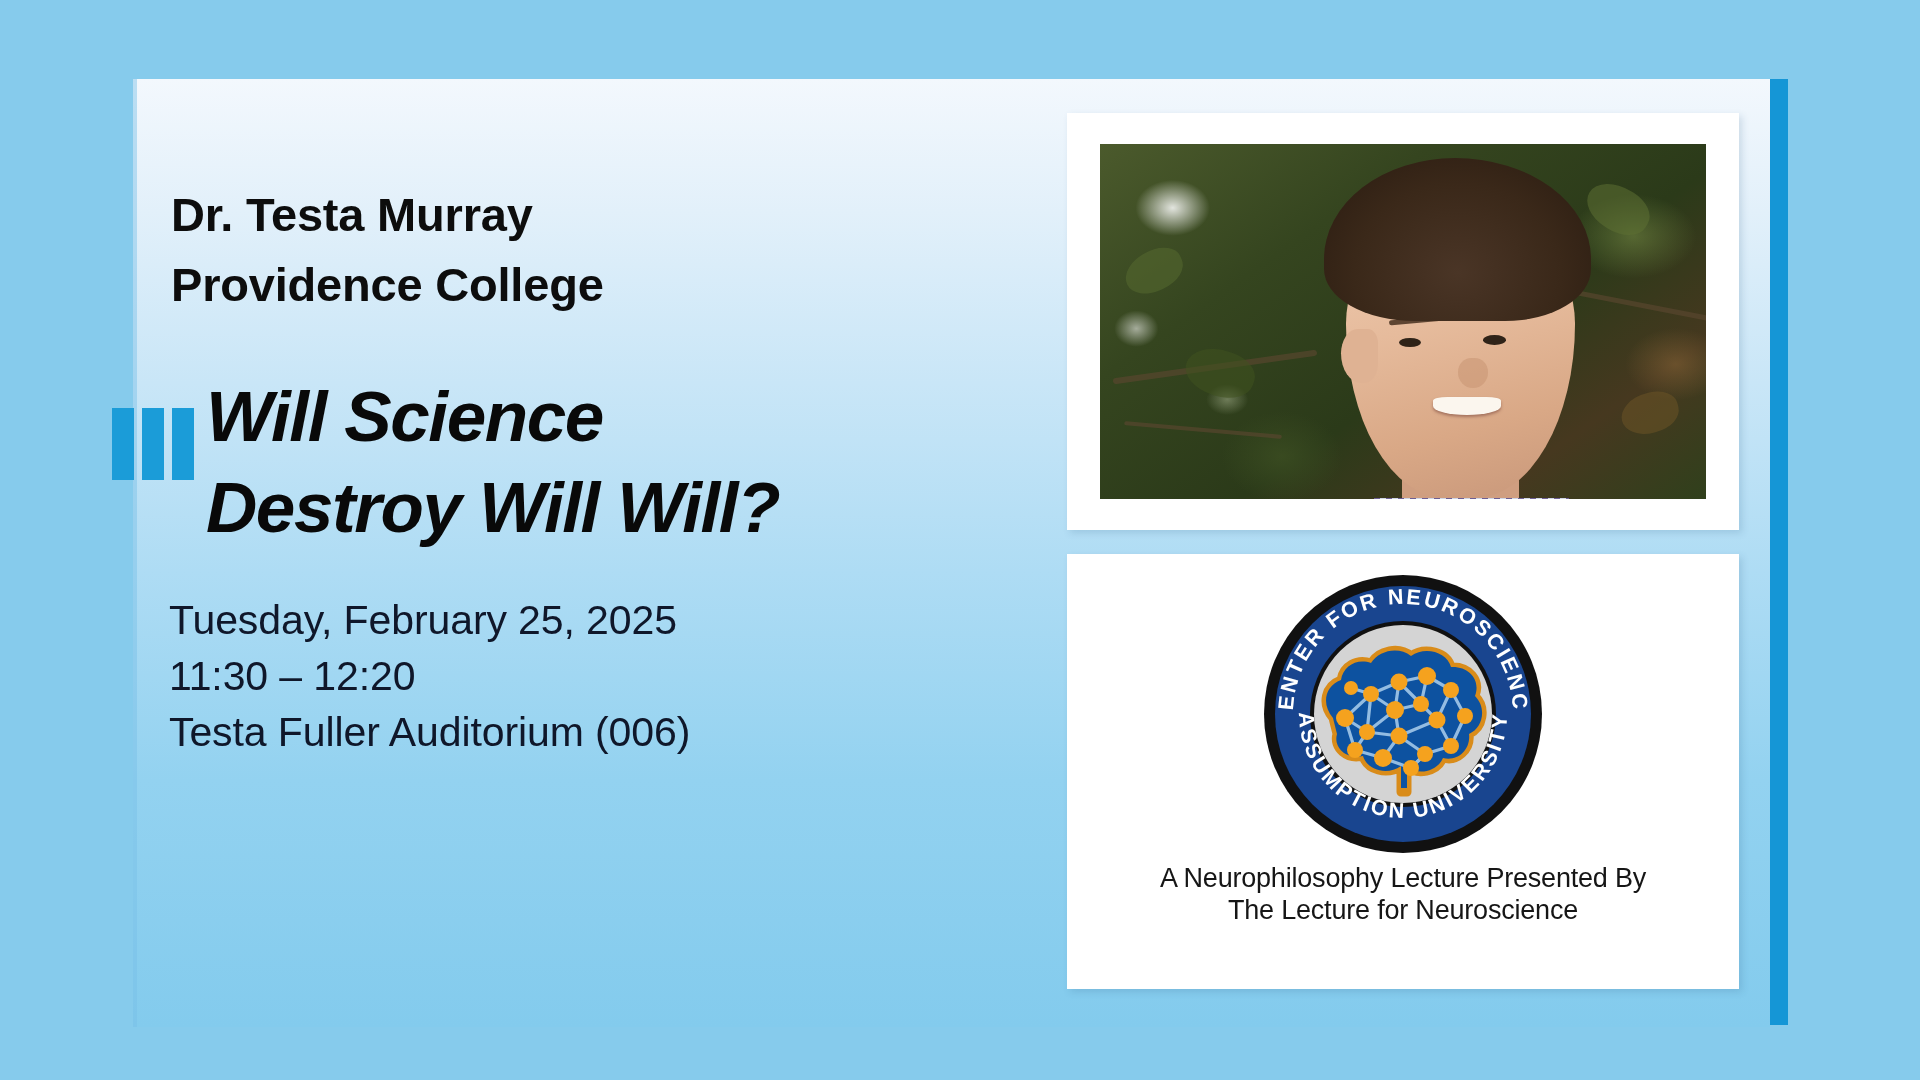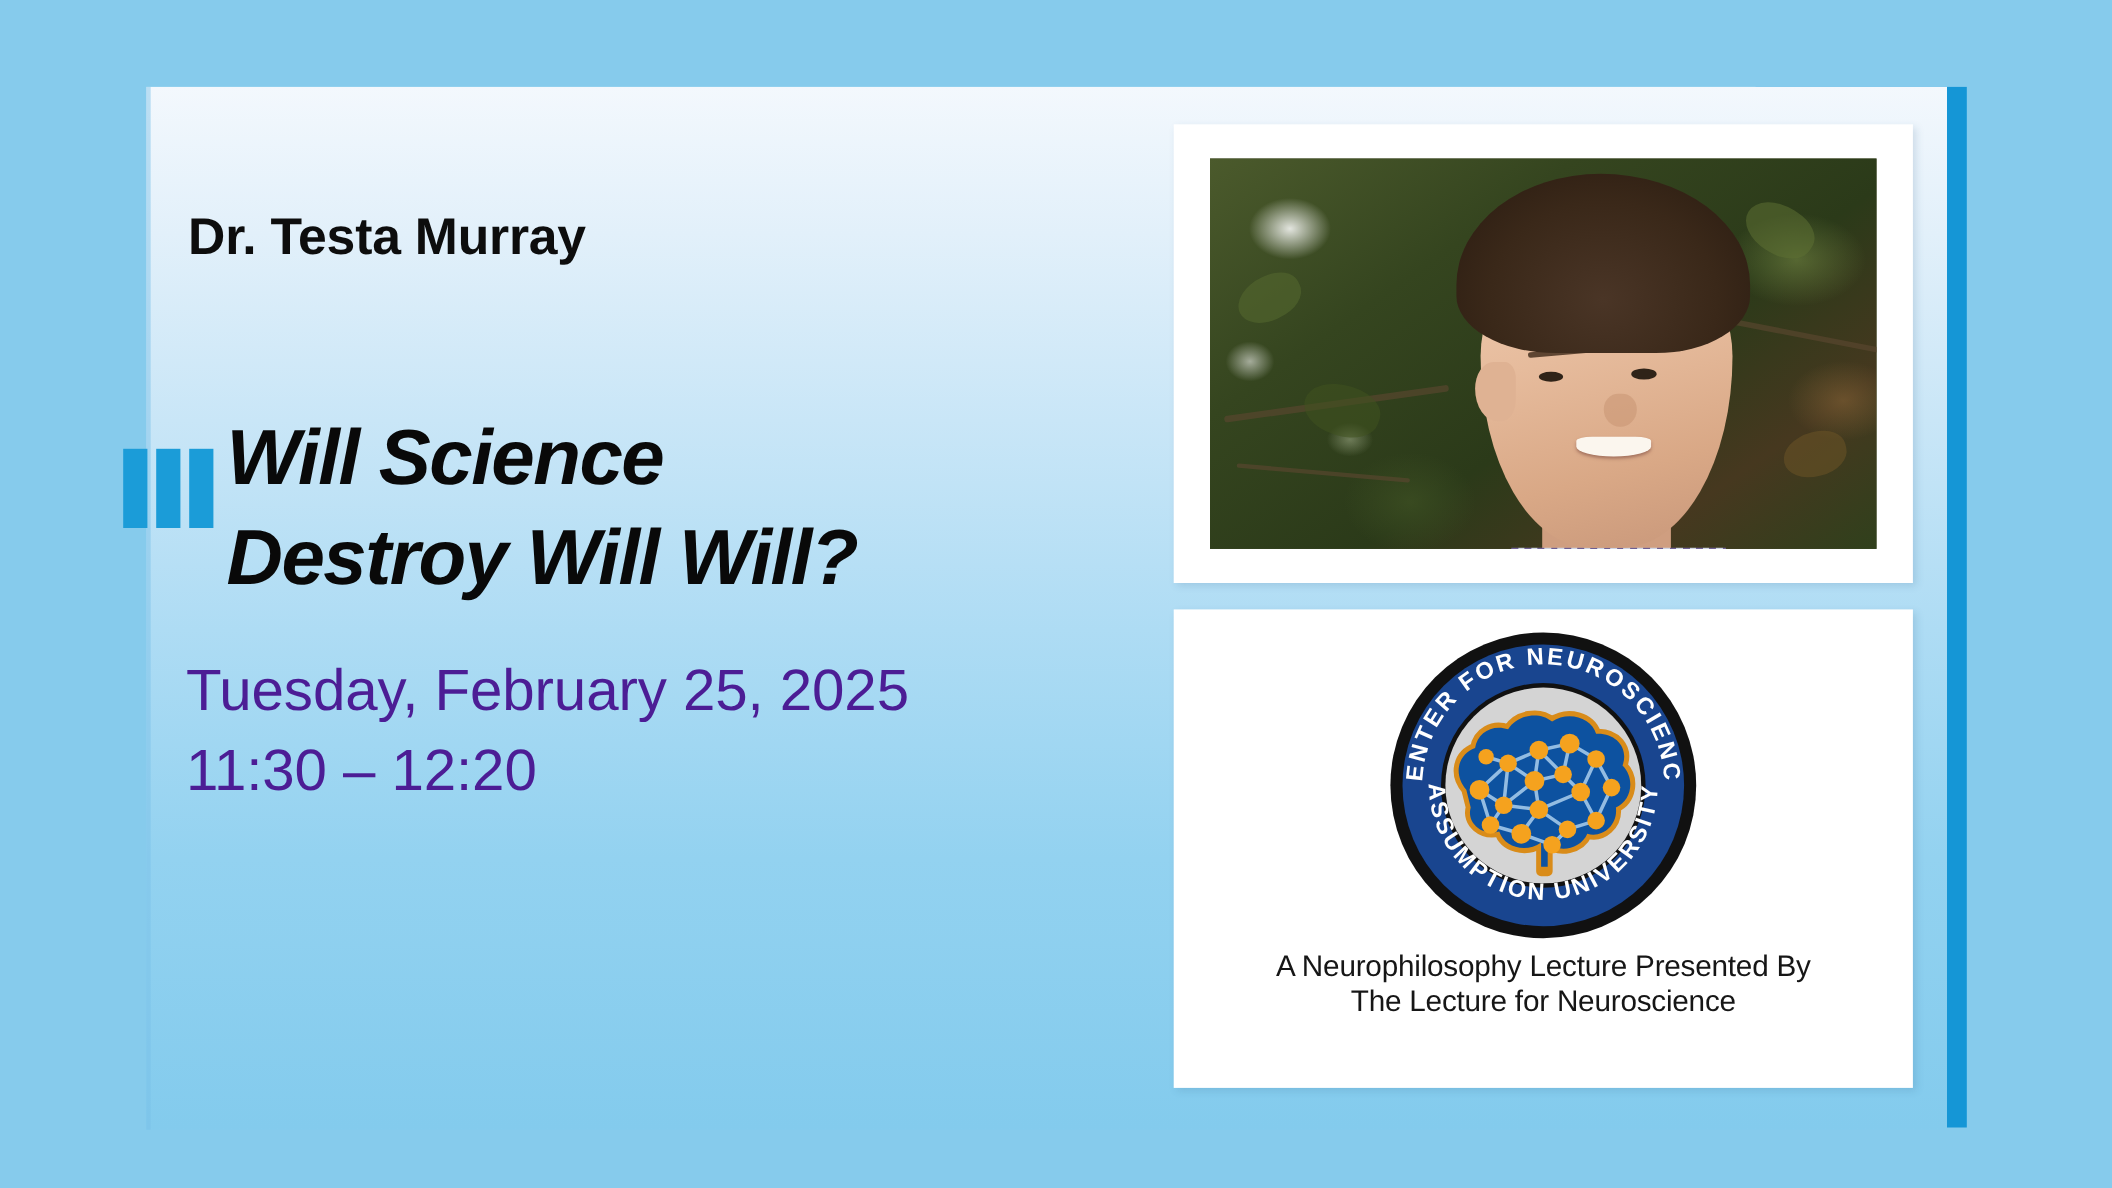--- a/index.html
+++ b/index.html
@@ -99,23 +99,23 @@
   }
 
   
   .details-block {
     position: absolute;
     left: 169px;
     top: 592px;
     width: 760px;
   }
   .details-line {
-    font-size: 53px;
+    font-size: 41px;
     font-weight: 400;
-    color: #4c1d95;
+    color: #0f172a;
     line-height: 1.37;
     letter-spacing: -0.1px;
     white-space: nowrap;
   }
 
   
   .photo-frame {
     position: absolute;
     left: 1067px;
     top: 113px;
@@ -279,36 +279,38 @@
 <div class="poster-root">
 
   <div class="accent-bar"></div>
 
   <div class="card">
     <div class="card-left-edge"></div>
   </div>
 
   <div class="speaker-block">
     <div class="speaker-line">Dr. Testa Murray</div>
+    <div class="speaker-line">Providence College</div>
   </div>
 
   <div class="bars">
     <div class="bar"></div>
     <div class="bar"></div>
     <div class="bar"></div>
   </div>
 
   <div class="title-block">
     <div class="title-line">Will Science</div>
     <div class="title-line">Destroy Will Will?</div>
   </div>
 
   <div class="details-block">
     <div class="details-line">Tuesday, February 25, 2025</div>
     <div class="details-line">11:30 – 12:20</div>
+    <div class="details-line">Testa Fuller Auditorium (006)</div>
   </div>
 
   <div class="photo-frame">
     <div class="photo">
       <div class="photo-bg"></div>
       <div class="photo-branch" style="left:2%;top:62%;width:34%;height:6px;transform:rotate(-8deg);"></div>
       <div class="photo-branch" style="left:72%;top:44%;width:30%;height:5px;transform:rotate(11deg);"></div>
       <div class="photo-branch" style="left:4%;top:80%;width:26%;height:4px;transform:rotate(5deg);"></div>
       <div class="photo-leaf" style="left:4%;top:30%;width:60px;height:40px;background:#56692f;transform:rotate(-25deg);"></div>
       <div class="photo-leaf" style="left:14%;top:58%;width:70px;height:46px;background:#40521f;transform:rotate(18deg);"></div>

